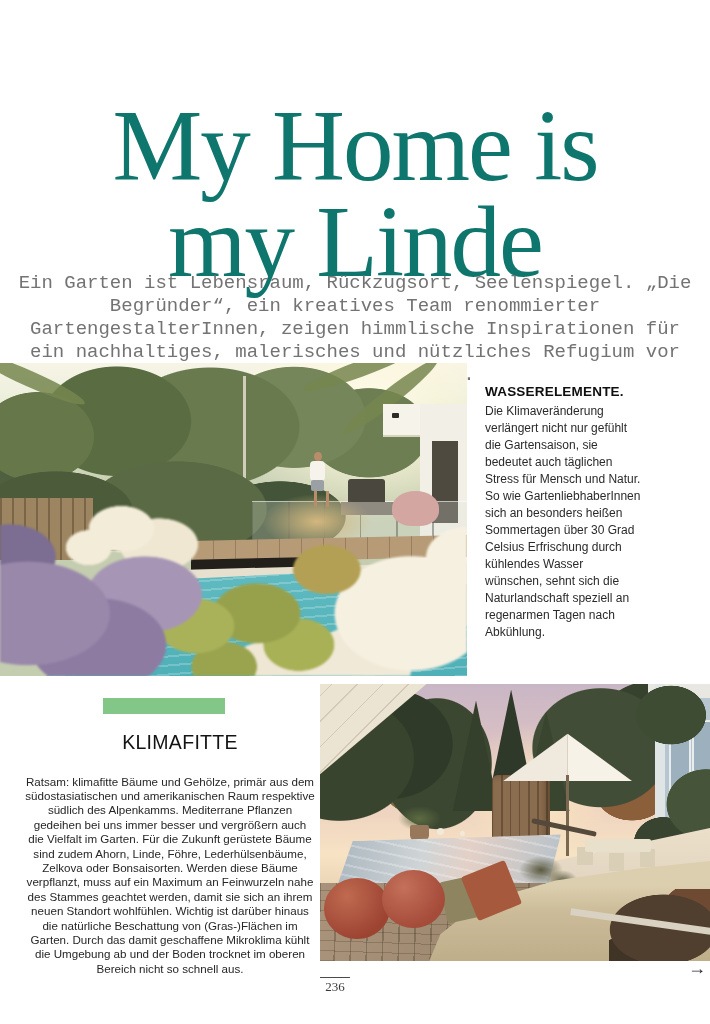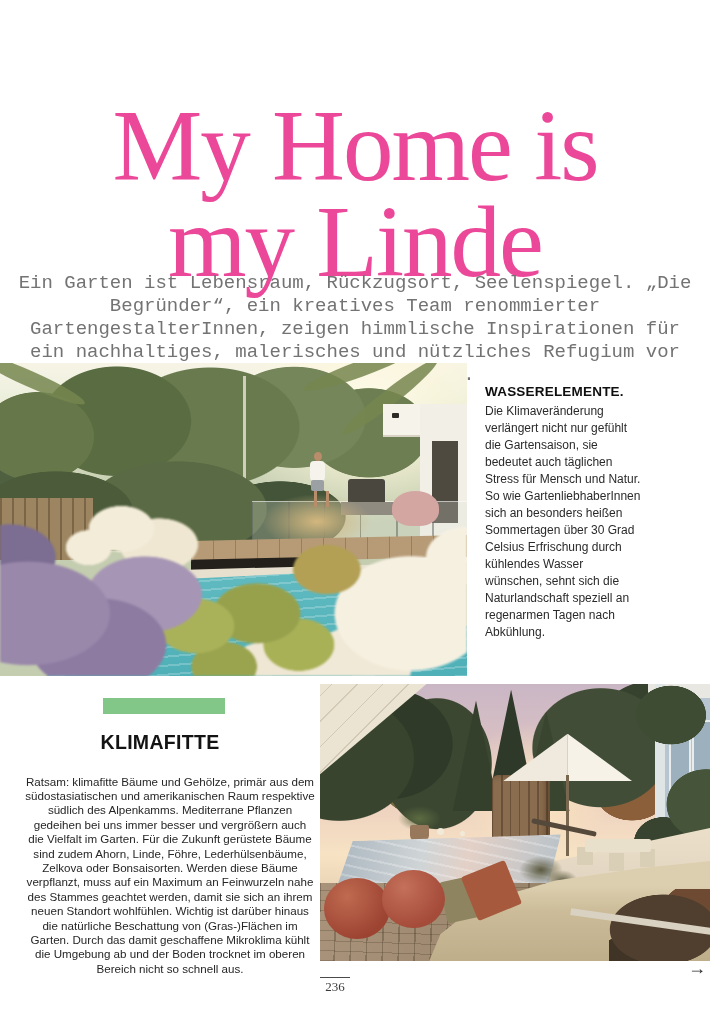--- a/index.html
+++ b/index.html
@@ -2,37 +2,37 @@
 <html lang="de"><head>
 <meta charset="utf-8">
 <style>
   html,body{margin:0;padding:0;background:#ffffff;}
   .page{position:relative;width:710px;height:1024px;background:#ffffff;overflow:hidden;
         font-family:"Liberation Sans",sans-serif;}
   .abs{position:absolute;}
 
   
   .headline{position:absolute;top:30px;left:0;width:710px;text-align:center;
-    font-family:"Liberation Serif",serif;font-weight:400;color:#ec4899;
+    font-family:"Liberation Serif",serif;font-weight:400;color:#0f766e;
     font-size:101px;line-height:96px;letter-spacing:-2px;}
   .headline span{display:block;}
 
   
   .intro{position:absolute;top:253px;left:17px;width:676px;text-align:center;
     font-family:Liberation Mono, monospace;font-size:19px;line-height:23px;color:#737373;}
 
   
   .rail{position:absolute;left:485px;top:384px;width:157px;color:#1c1c1c;}
   .rail h3{margin:0 0 4px 0;font-size:13.5px;font-weight:700;letter-spacing:.2px;color:#0f0f0f;}
   .rail p{margin:0;font-size:12px;line-height:17px;color:#2a2a2a;hyphens:auto;-webkit-hyphens:auto;}
 
   
   .accent-bar{position:absolute;left:103px;top:698px;width:122px;height:16px;background:#82C787;}
-  .section-head{position:absolute;left:12px;top:715px;width:296px;text-align:center;
-    font-size:19.5px;line-height:22px;font-weight:700;letter-spacing:.3px;color:#131313;}
+  .section-head{position:absolute;left:32px;top:715px;width:296px;text-align:center;
+    font-size:19.5px;line-height:22px;font-weight:400;letter-spacing:.3px;color:#131313;}
   .section-head span{display:block;}
   .section-body{position:absolute;left:25px;top:763px;width:290px;text-align:center;
     font-size:11.6px;line-height:14.4px;color:#262626;hyphens:auto;-webkit-hyphens:auto;}
 
   
   .folio{position:absolute;left:320px;top:977px;width:30px;text-align:center;
     font-family:"Liberation Serif",serif;font-size:13px;color:#3a3a3a;
     border-top:1.5px solid #4a4a4a;padding-top:1px;}
   .next-arrow{position:absolute;left:688px;top:959px;font-size:18px;color:#2b2b2b;line-height:18px;}
 

